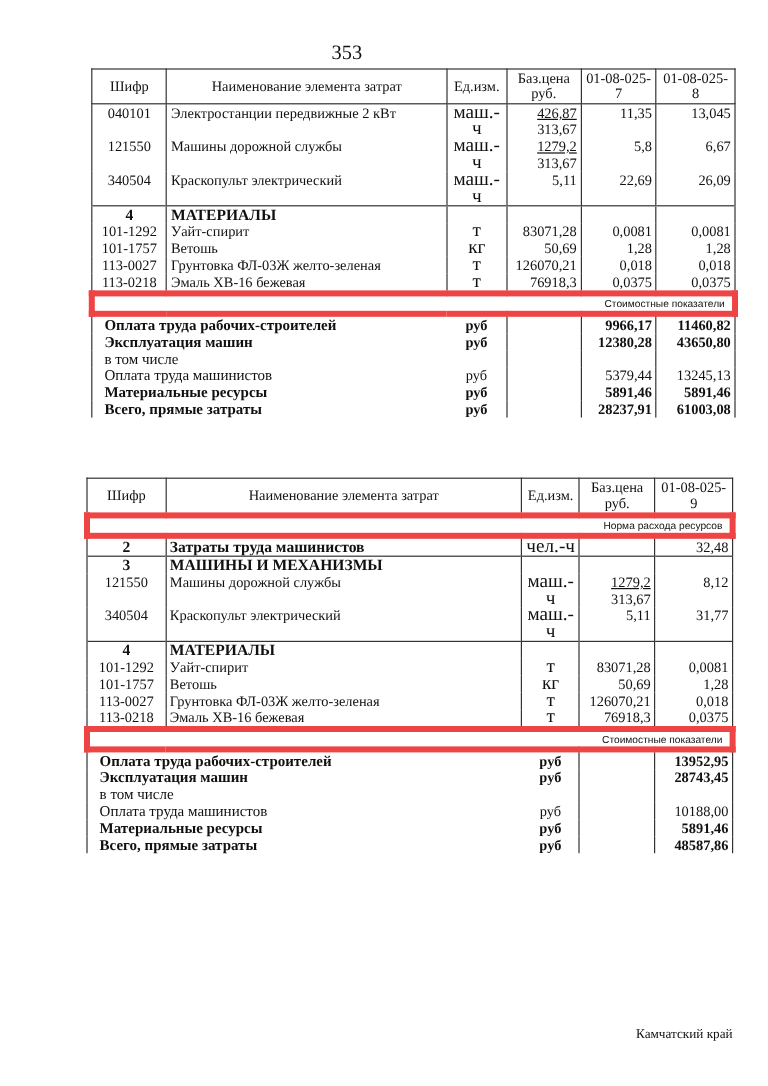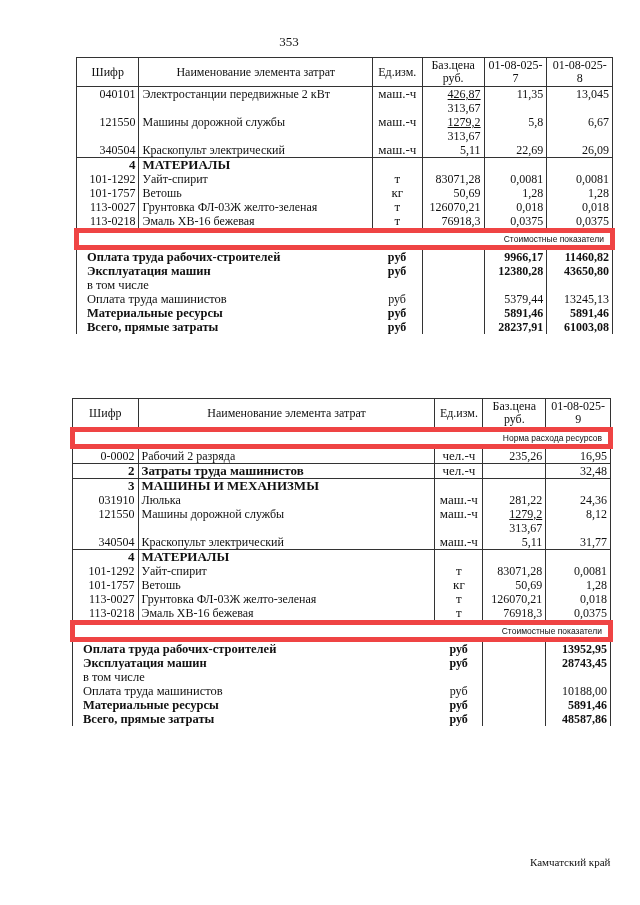--- a/index.html
+++ b/index.html
@@ -1,25 +1,25 @@
 <!DOCTYPE html>
 <html><head>
 <meta charset="utf-8">
 <style>
   html, body { margin: 0; padding: 0; background: #fff; }
   body { width: 640px; height: 905px; position: relative; overflow: hidden;
          font-family: "Liberation Serif", "DejaVu Serif", serif; color: #111; }
-  .page-num { position: absolute; top: 34px; left: 0; width: 578px; text-align: center; font-size: 13px; }
+  .page-num { position: absolute; top: 34px; left: 0; width: 578px; text-align: center; font-size: 17px; }
   table { position: absolute; border-collapse: collapse; font-size: 12px; line-height: 14px; padding-left: 45px; }
   td, th { border-left: 1px solid #333; border-right: 1px solid #333; padding: 0 3px; vertical-align: top; font-weight: normal; }
   thead th { border: 1px solid #333; text-align: center; vertical-align: middle; padding: 1px 3px; line-height: 13px; }
   .t1 { left: 74px; top: 57px; width: 541px; }
   .t2 { left: 70px; top: 398px; width: 543px; }
-  .code { text-align: right; }
-  .unit { text-align: center; font-size: 13px; }
+  .code { text-align: center; }
+  .unit { text-align: center; font-size: 16px; }
   .num { text-align: right; }
   .bold { font-weight: bold; }
   .sec td { border-top: 1px solid #333; }
   .sec .code, .sec .name { font-weight: bold; font-size: 13px; }
   .under { text-decoration: underline; }
   .banner td { border: 5px solid #ef4444; text-align: right; font-family: "Liberation Sans", "DejaVu Sans", sans-serif; font-size: 8.5px; line-height: 12px; padding-right: 6px; }
   .sum td { border-left: none; border-right: none; margin-left: 30px; }
   .sum td.vl { border-left: 1px solid #333; }
   .sum td.vr { border-right: 1px solid #333; }
   .sum td.sname { padding-left: 10px; font-size: 12.5px; }
@@ -177,47 +177,33 @@
       <th>Наименование элемента затрат</th>
       <th>Ед.изм.</th>
       <th><span>Баз.цена</span><br><span>руб.</span></th>
       <th><span>01-08-025-</span><br><span>9</span></th>
     </tr>
   </thead>
   <tbody id="t2body">
       <tr class="banner">
         <td colspan="5">Норма расхода ресурсов</td>
       </tr>
-      <tr>
-        <td class="code">0-0002</td>
-        <td>Рабочий  2 разряда</td>
-        <td class="unit">чел.-ч</td>
-        <td class="num">235,26</td>
-        <td class="num">16,95</td>
-      </tr>
       <tr class="sec">
         <td class="code">2</td>
         <td class="name">Затраты труда машинистов</td>
         <td class="unit">чел.-ч</td>
         <td class="num"></td>
         <td class="num">32,48</td>
       </tr>
       <tr class="sec">
         <td class="code">3</td>
         <td class="name">МАШИНЫ И МЕХАНИЗМЫ</td>
         <td class="unit"></td>
         <td class="num"></td>
         <td class="num"></td>
-      </tr>
-      <tr>
-        <td class="code">031910</td>
-        <td>Люлька</td>
-        <td class="unit">маш.-ч</td>
-        <td class="num">281,22</td>
-        <td class="num">24,36</td>
       </tr>
       <tr>
         <td class="code">121550</td>
         <td>Машины дорожной службы</td>
         <td class="unit">маш.-ч</td>
         <td class="num"><span class="under">1279,2</span><br><span>313,67</span></td>
         <td class="num">8,12</td>
       </tr>
       <tr>
         <td class="code">340504</td>

